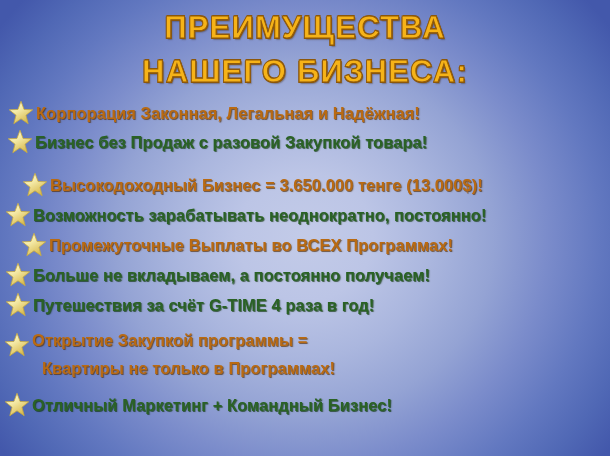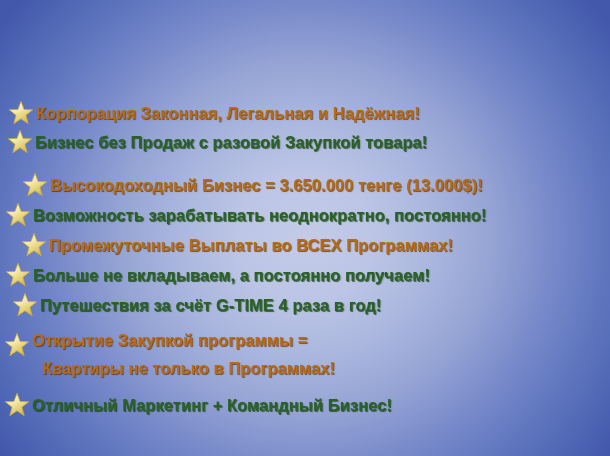--- a/index.html
+++ b/index.html
@@ -99,30 +99,34 @@
   }
 
   
   .row.r1 { margin-top: 0px;  padding-left: 8px; }
   .row.r2 { margin-top: 0px;  padding-left: 7px; }
   .row.r3 { margin-top: 14px;  padding-left: 22px; }
   .row.r4 { margin-top: 1px;  padding-left: 5px; }
   .row.r5 { margin-top: 1px;  padding-left: 21px; }
   .row.r6 { margin-top: 1px;  padding-left: 5px; }
   .row.r7 { margin-top: 1px;  padding-left: 5px; }
-  .row.r8 { margin-top: 1px;  padding-left: 12px; }
+  .row.r8 { margin-top: 1px;  padding-left: 5px; }
   .row.r9 { margin-top: 6px;  padding-left: 4px; }
   .row.r9 .star { margin-top: 6px; }
   .row.r10 { margin-top: 10px; padding-left: 4px; }
 </style>
 </head>
 <body>
 
 <div id="slide">
 
+  <div class="title-block">
+    <div class="title-line">ПРЕИМУЩЕСТВА</div>
+    <div class="title-line">НАШЕГО БИЗНЕСА:</div>
+  </div>
 
   <div class="list">
 
     <div class="row r1">
       <span class="star">
         <svg viewBox="0 0 100 100" aria-hidden="true">
           <defs>
             <linearGradient id="sg1" x1="0" y1="0" x2="0.6" y2="1">
               <stop offset="0%" stop-color="#fffbe0"></stop>
               <stop offset="45%" stop-color="#f5ebaa"></stop>

